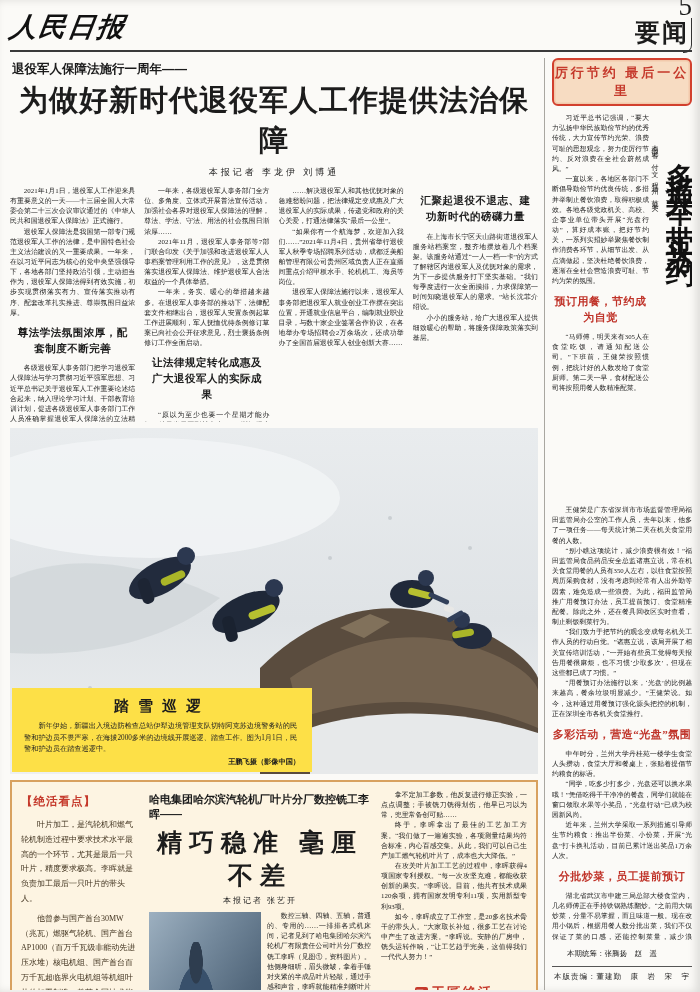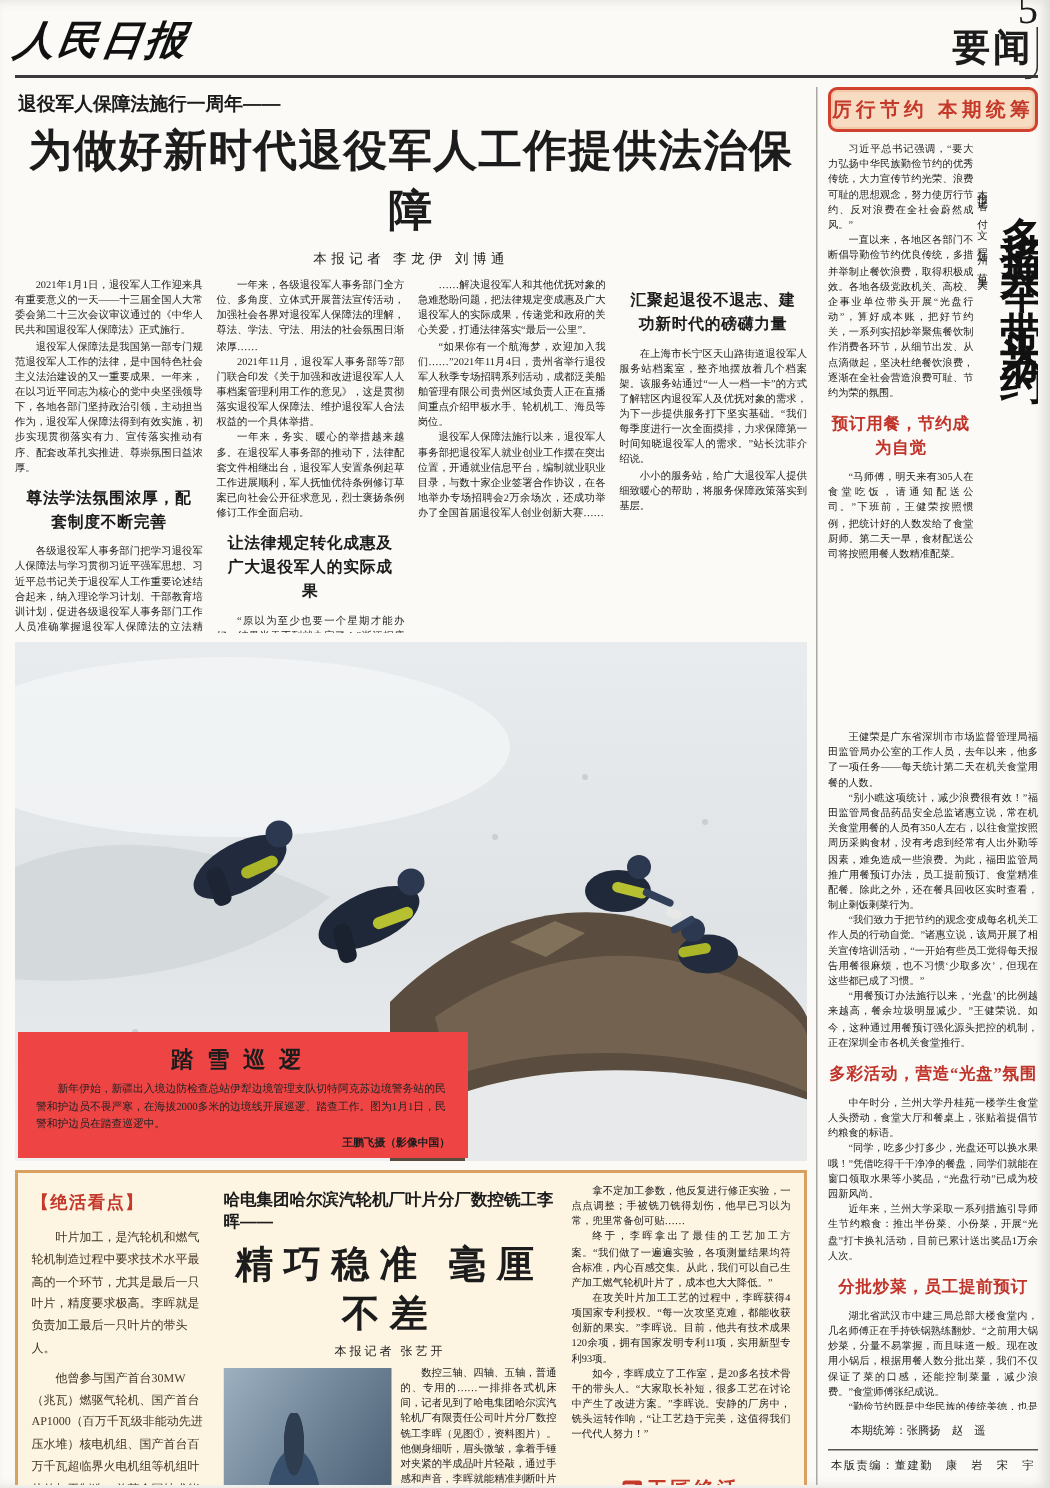--- a/index.html
+++ b/index.html
@@ -34,21 +34,21 @@
   .lead-byline{text-align:center;font-size:9px;letter-spacing:3px;margin-bottom:7px;}
   .cols{display:flex;gap:9px;height:236px;overflow:hidden;}
   .col{flex:1;font-size:6.9px;line-height:1.47;text-align:justify;overflow:hidden;}
   .col p{margin:0;text-indent:2em;}
   .col h3{font-size:10.5px;font-family:Liberation Sans, sans-serif;text-align:center;
       margin:7px 6px;line-height:1.5;font-weight:bold;letter-spacing:.5px;}
   
   .photo{margin:6px 0 0;position:relative;height:346px;background:#e2e5e7;overflow:hidden;}
   .photo svg{position:absolute;inset:0;width:100%;height:100%;}
   .caption-box{position:absolute;left:2px;bottom:2px;width:300px;height:84px;
-      background:#ef4444;padding:9px 12px 4px;}
+      background:#fde047;padding:9px 12px 4px;}
   .cap-title{text-align:center;font-size:15px;font-weight:bold;letter-spacing:9px;margin-bottom:5px;}
   .cap-text{font-size:7.2px;line-height:1.6;margin:0;text-indent:2em;color:#222;}
   .cap-credit{text-align:right;font-size:7.2px;font-weight:bold;margin-top:1px;}
   
   .craft-box{margin-top:6px;border:2px solid #d8a15f;background:#fdf4e2;height:234px;
       display:flex;padding:8px 9px;gap:10px;box-shadow:0 3px 0 #6d4a44;}
   .craft-side{width:118px;flex:none;overflow:hidden;}
   .craft-label{color:#c5392b;font-size:11.5px;font-weight:bold;
       margin:4px 0 9px;letter-spacing:1px;}
   .craft-side p{font-size:8px;line-height:1.85;margin:0 0 5px;text-indent:2em;color:#41331f;}
@@ -242,21 +242,21 @@
           <div class="badge">
             <span class="badge-icon">工</span>
             <span>工匠绝活</span>
           </div>
         </div>
       </section>
 
     </main>
 
     <aside class="rail">
-      <div class="stamp">厉行节约 本期统筹</div>
+      <div class="stamp">厉行节约 最后一公里</div>
       <div class="rail-flow">
         <div class="rail-top">
           <div class="rail-left">
             <div>
                 <p>习近平总书记强调，“要大力弘扬中华民族勤俭节约的优秀传统，大力宣传节约光荣、浪费可耻的思想观念，努力使厉行节约、反对浪费在全社会蔚然成风。”</p>
                 <p>一直以来，各地区各部门不断倡导勤俭节约优良传统，多措并举制止餐饮浪费，取得积极成效。各地各级党政机关、高校、企事业单位带头开展“光盘行动”，算好成本账，把好节约关，一系列实招妙举聚焦餐饮制作消费各环节，从细节出发、从点滴做起，坚决杜绝餐饮浪费，逐渐在全社会营造浪费可耻、节约为荣的氛围。</p>
               </div>
             <h4 class="rail-sub">预订用餐，节约成为自觉</h4>
             <div>
                 <p>“马师傅，明天来有305人在食堂吃饭，请通知配送公司。”下班前，王健荣按照惯例，把统计好的人数发给了食堂厨师。第二天一早，食材配送公司将按照用餐人数精准配菜。</p>

